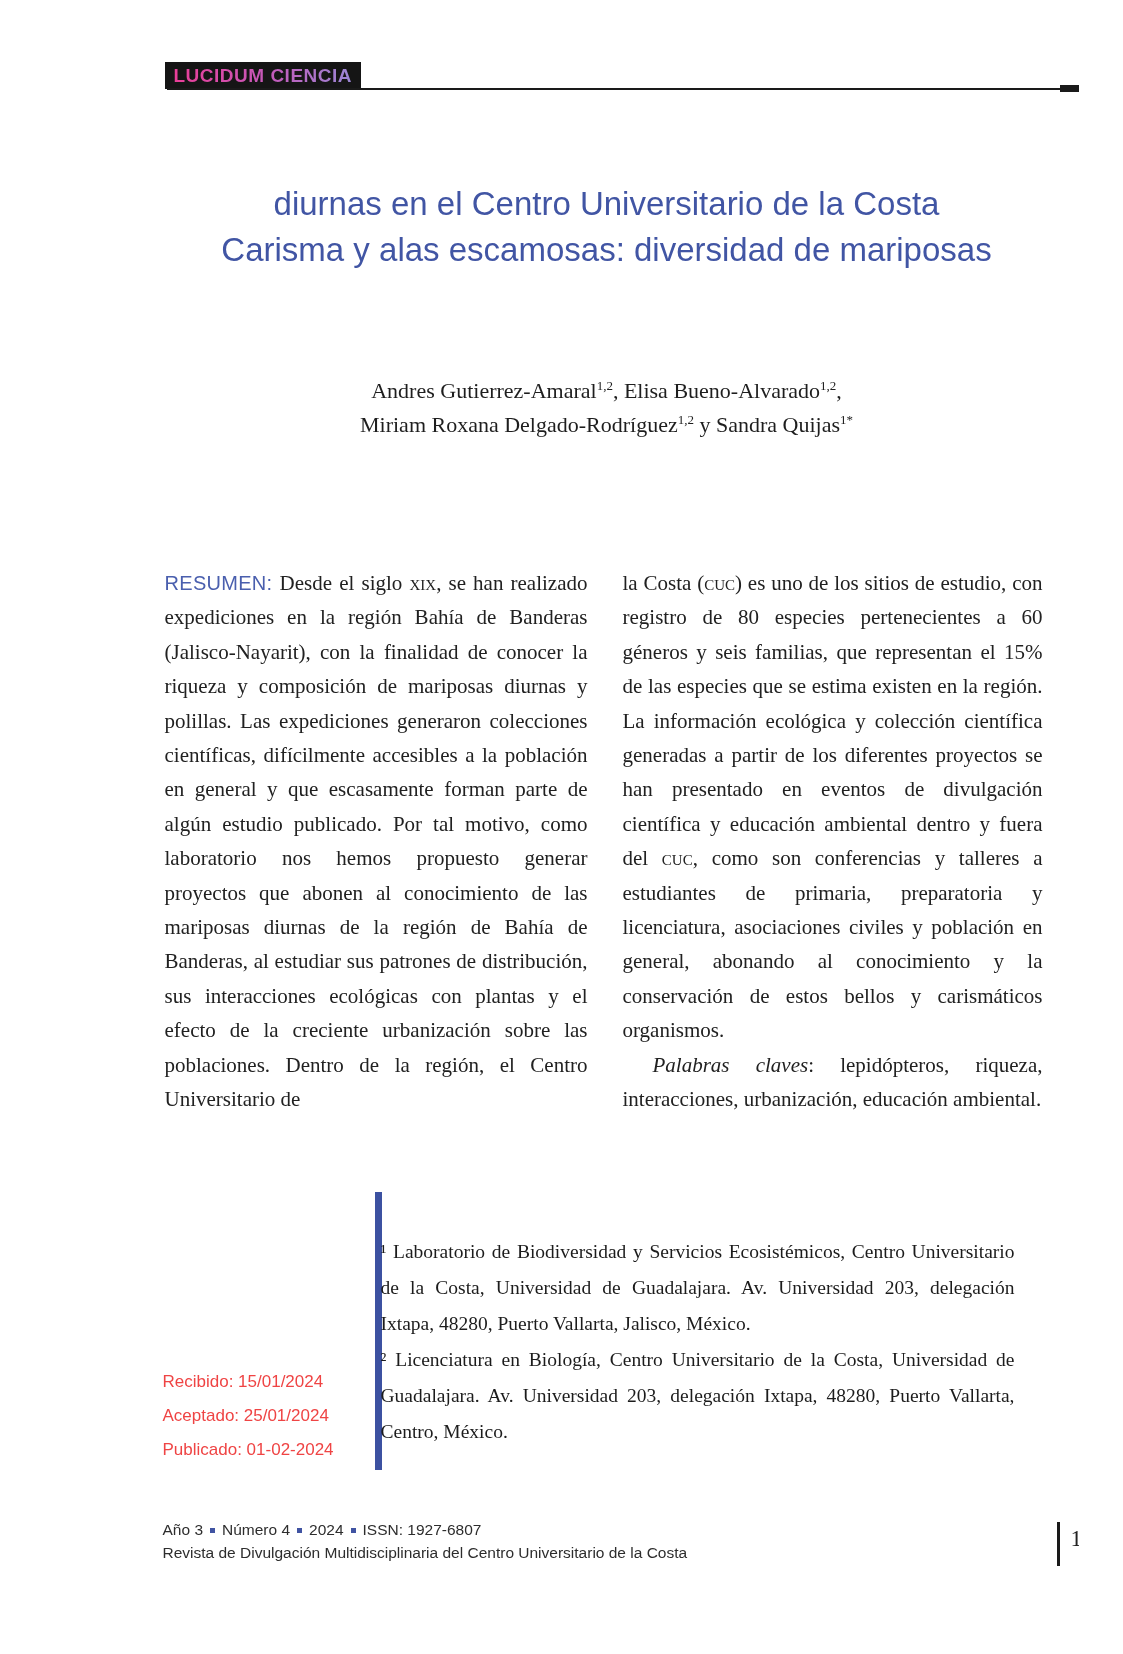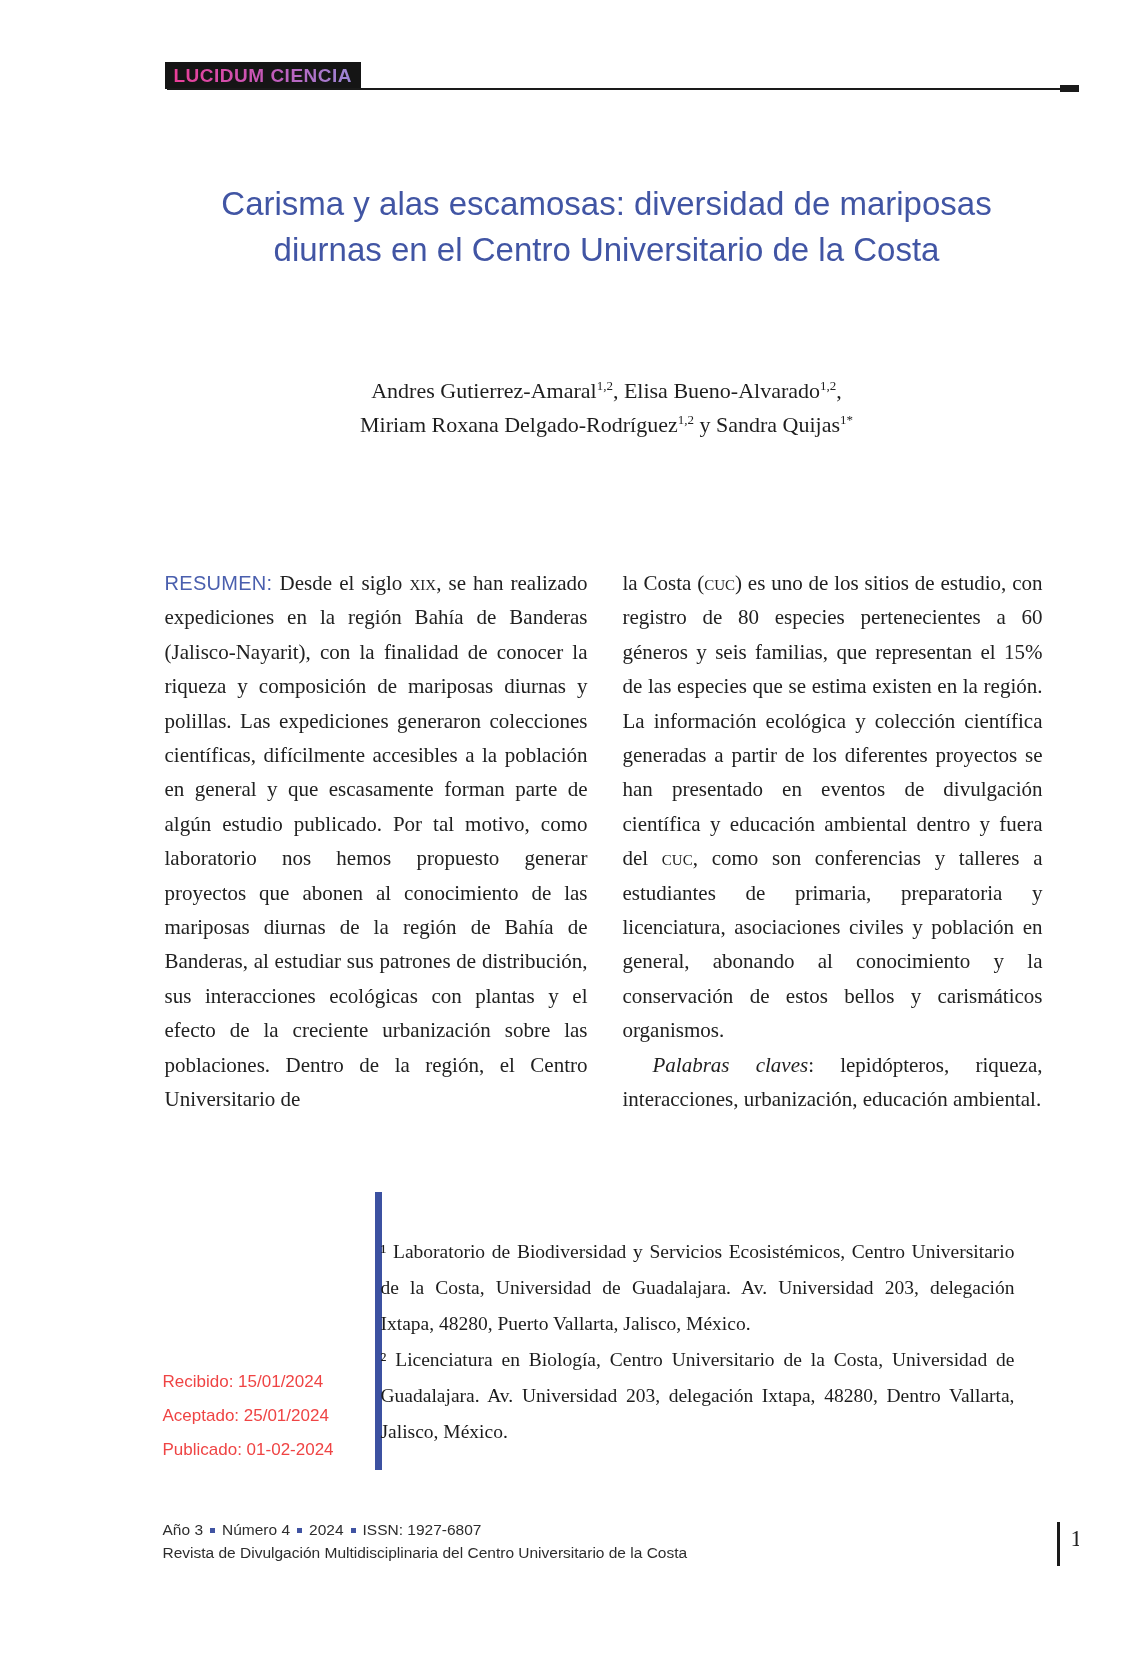--- a/index.html
+++ b/index.html
@@ -90,43 +90,43 @@
 
 <div class="page">
 
   <div class="brand-box">
       <span class="brand-text">LUCIDUM CIENCIA</span>
     </div>
   <div class="header-rule"></div>
   <div class="header-dash"></div>
 
   <div class="title">
+    <div>diurnas en el Centro Universitario de la Costa</div>
     <div>Carisma y alas escamosas: diversidad de mariposas</div>
-    <div>diurnas en el Centro Universitario de la Costa</div>
   </div>
 
   <div class="authors">
     <div><span>Andres Gutierrez-Amaral</span><sup>1,2</sup><span>, Elisa Bueno-Alvarado</span><sup>1,2</sup><span>,</span></div>
     <div><span>Miriam Roxana Delgado-Rodríguez</span><sup>1,2</sup><span> y Sandra Quijas</span><sup>1*</sup></div>
   </div>
 
   <div class="columns">
     <div class="col-left">
       <p><span class="abstract-label">RESUMEN:</span> <span>Desde el siglo </span><span class="sc">xix</span><span>, se han realizado expediciones en la región Bahía de Banderas (Jalisco-Nayarit), con la finalidad de conocer la riqueza y composición de mariposas diurnas y polillas. Las expediciones generaron colecciones científicas, difícilmente accesibles a la población en general y que escasamente forman parte de algún estudio publicado. Por tal motivo, como laboratorio nos hemos propuesto generar proyectos que abonen al conocimiento de las mariposas diurnas de la región de Bahía de Banderas, al estudiar sus patrones de distribución, sus interacciones ecológicas con plantas y el efecto de la creciente urbanización sobre las poblaciones. Dentro de la región, el Centro Universitario de</span></p>
     </div>
     <div class="col-right">
       <p><span>la Costa (</span><span class="sc">cuc</span><span>) es uno de los sitios de estudio, con registro de 80 especies pertenecientes a 60 géneros y seis familias, que representan el 15% de las especies que se estima existen en la región. La información ecológica y colección científica generadas a partir de los diferentes proyectos se han presentado en eventos de divulgación científica y educación ambiental dentro y fuera del </span><span class="sc">cuc</span><span>, como son conferencias y talleres a estudiantes de primaria, preparatoria y licenciatura, asociaciones civiles y población en general, abonando al conocimiento y la conservación de estos bellos y carismáticos organismos.</span></p>
       <p class="keywords"><span class="kw-label">Palabras claves</span><span>: lepidópteros, riqueza, interacciones, urbanización, educación ambiental.</span></p>
     </div>
   </div>
 
   <div class="fn-bar"></div>
   <div class="footnotes">
     <p>¹ Laboratorio de Biodiversidad y Servicios Ecosistémicos, Centro Universitario de la Costa, Universidad de Guadalajara. Av. Universidad 203, delegación Ixtapa, 48280, Puerto Vallarta, Jalisco, México.</p>
-    <p>² Licenciatura en Biología, Centro Universitario de la Costa, Universidad de Guadalajara. Av. Universidad 203, delegación Ixtapa, 48280, Dentro Vallarta, Jalisco, México.</p>
+    <p>² Licenciatura en Biología, Centro Universitario de la Costa, Universidad de Guadalajara. Av. Universidad 203, delegación Ixtapa, 48280, Puerto Vallarta, Centro, México.</p>
   </div>
 
   <div class="dates">
     <div>Recibido: 15/01/2024</div>
     <div>Aceptado: 25/01/2024</div>
     <div>Publicado: 01-02-2024</div>
   </div>
 
   <div class="footer">
     <div class="meta-line">

